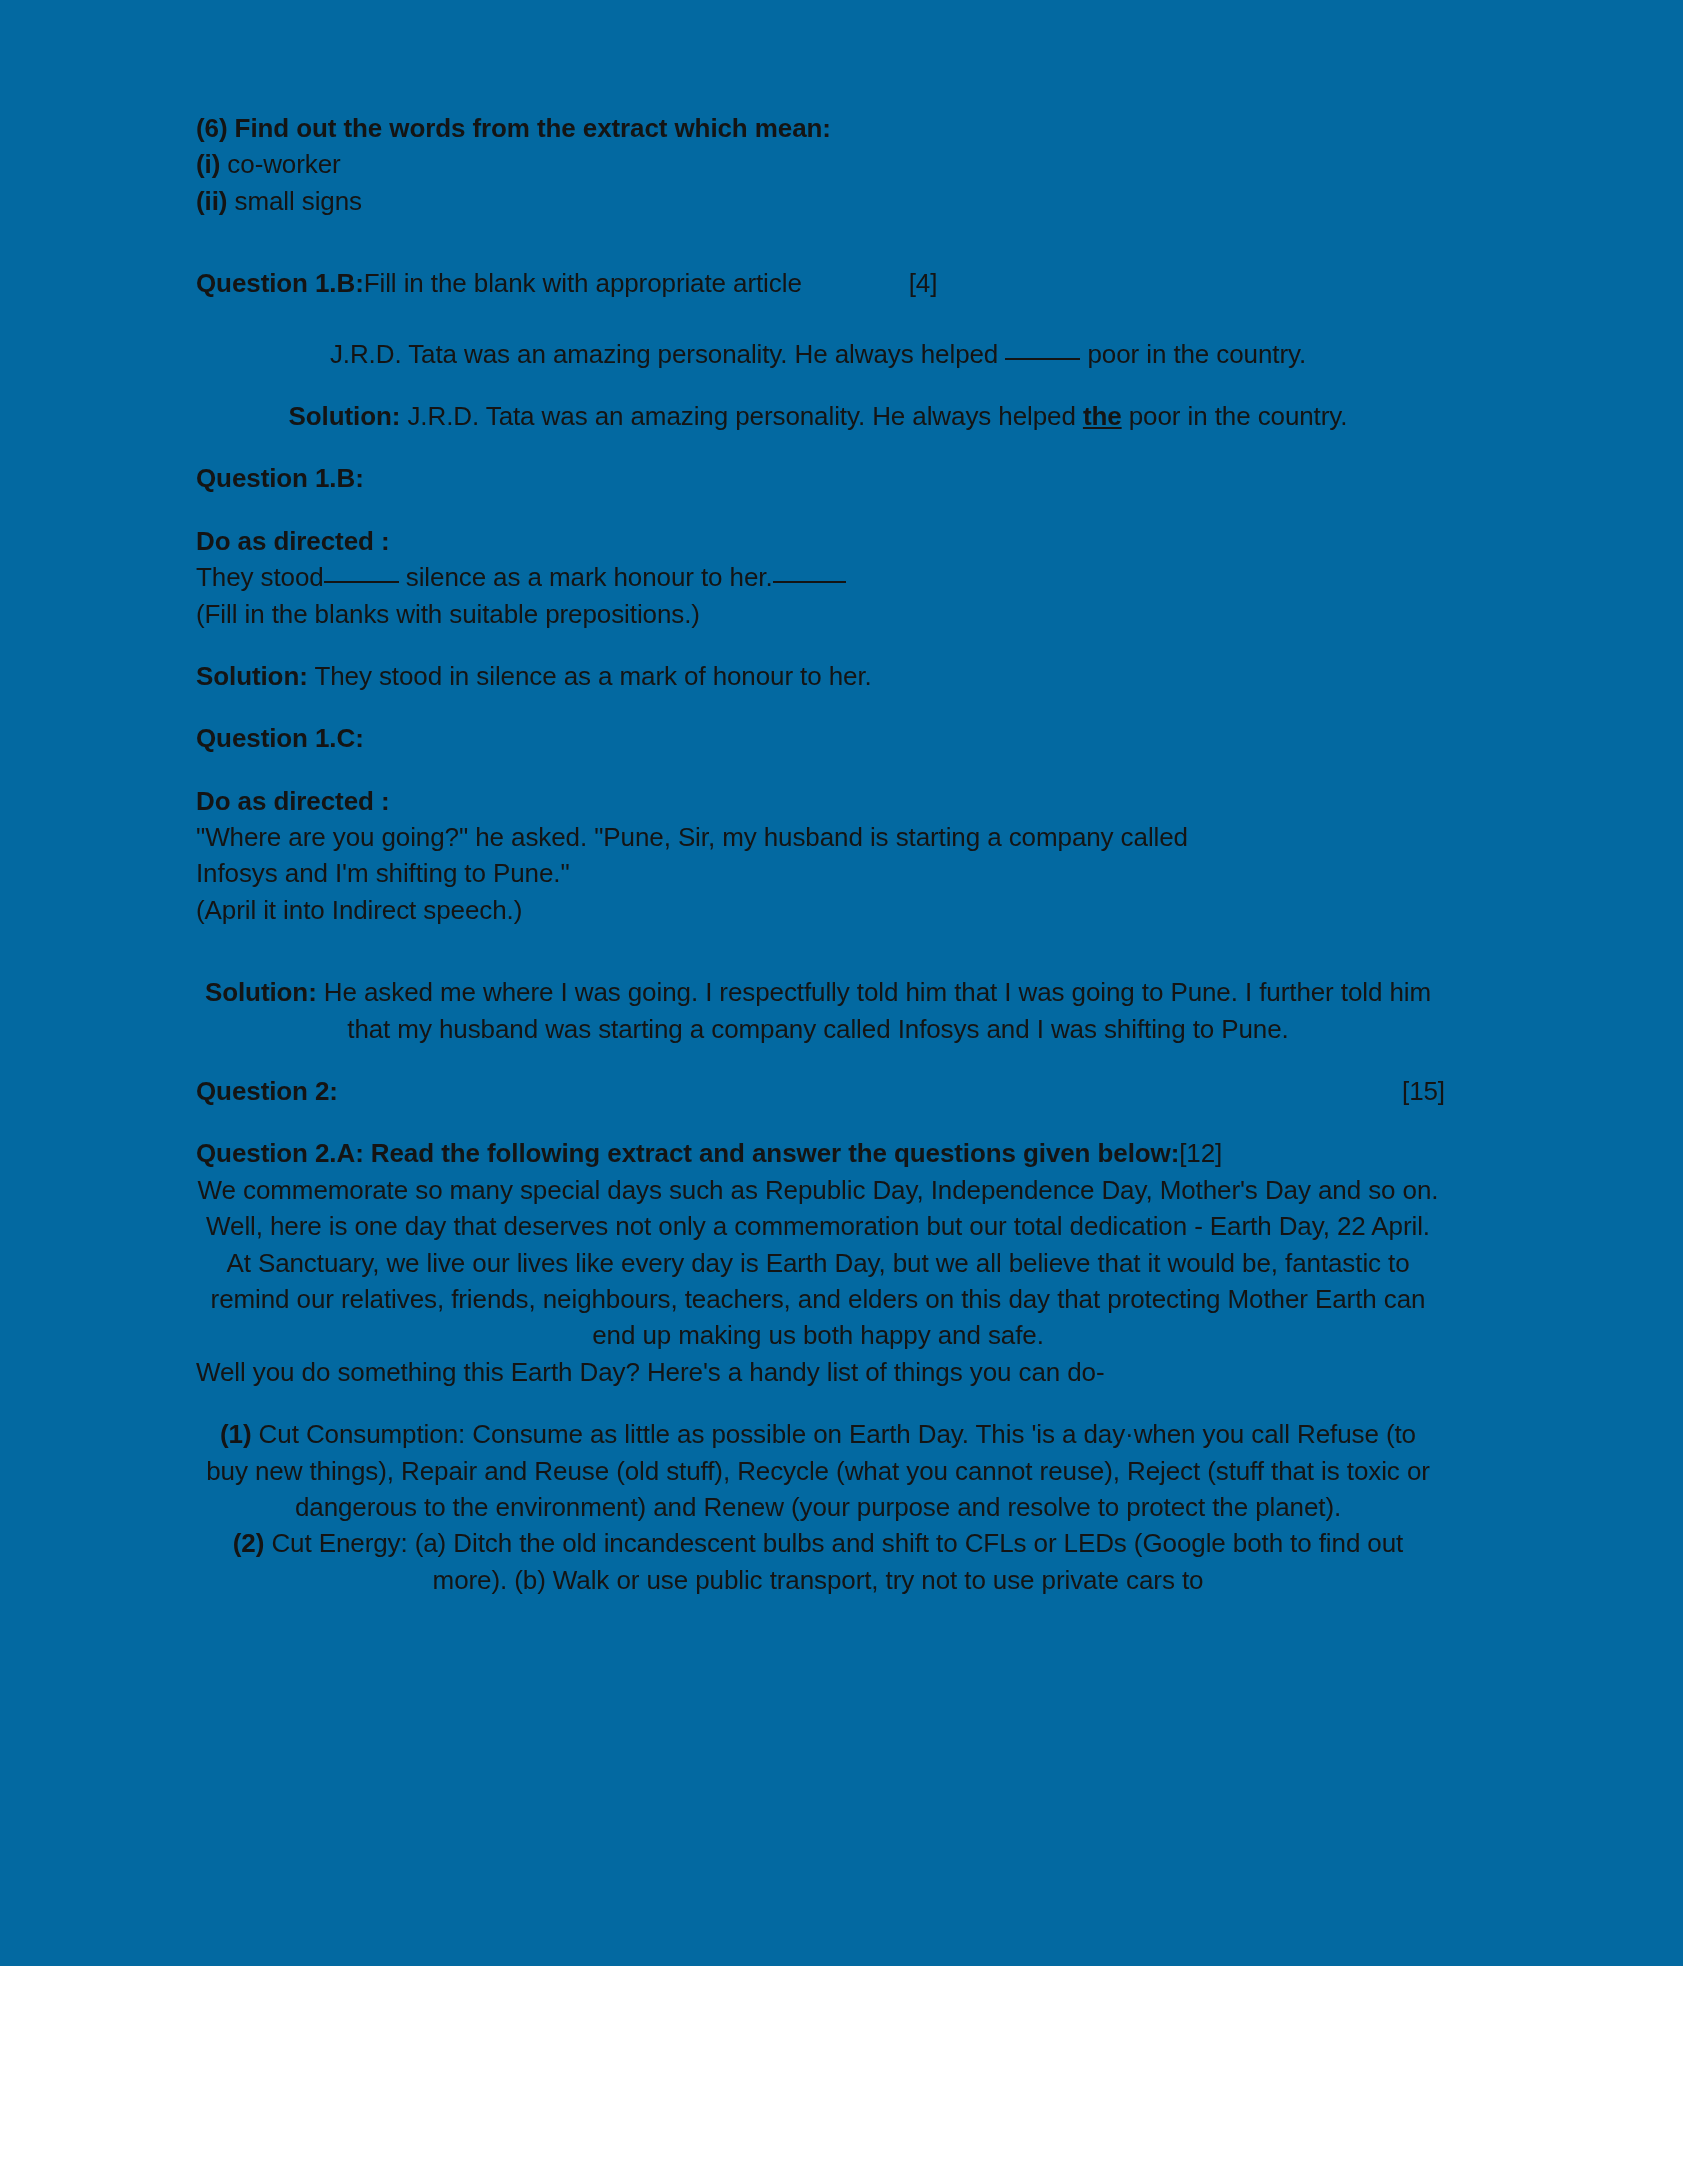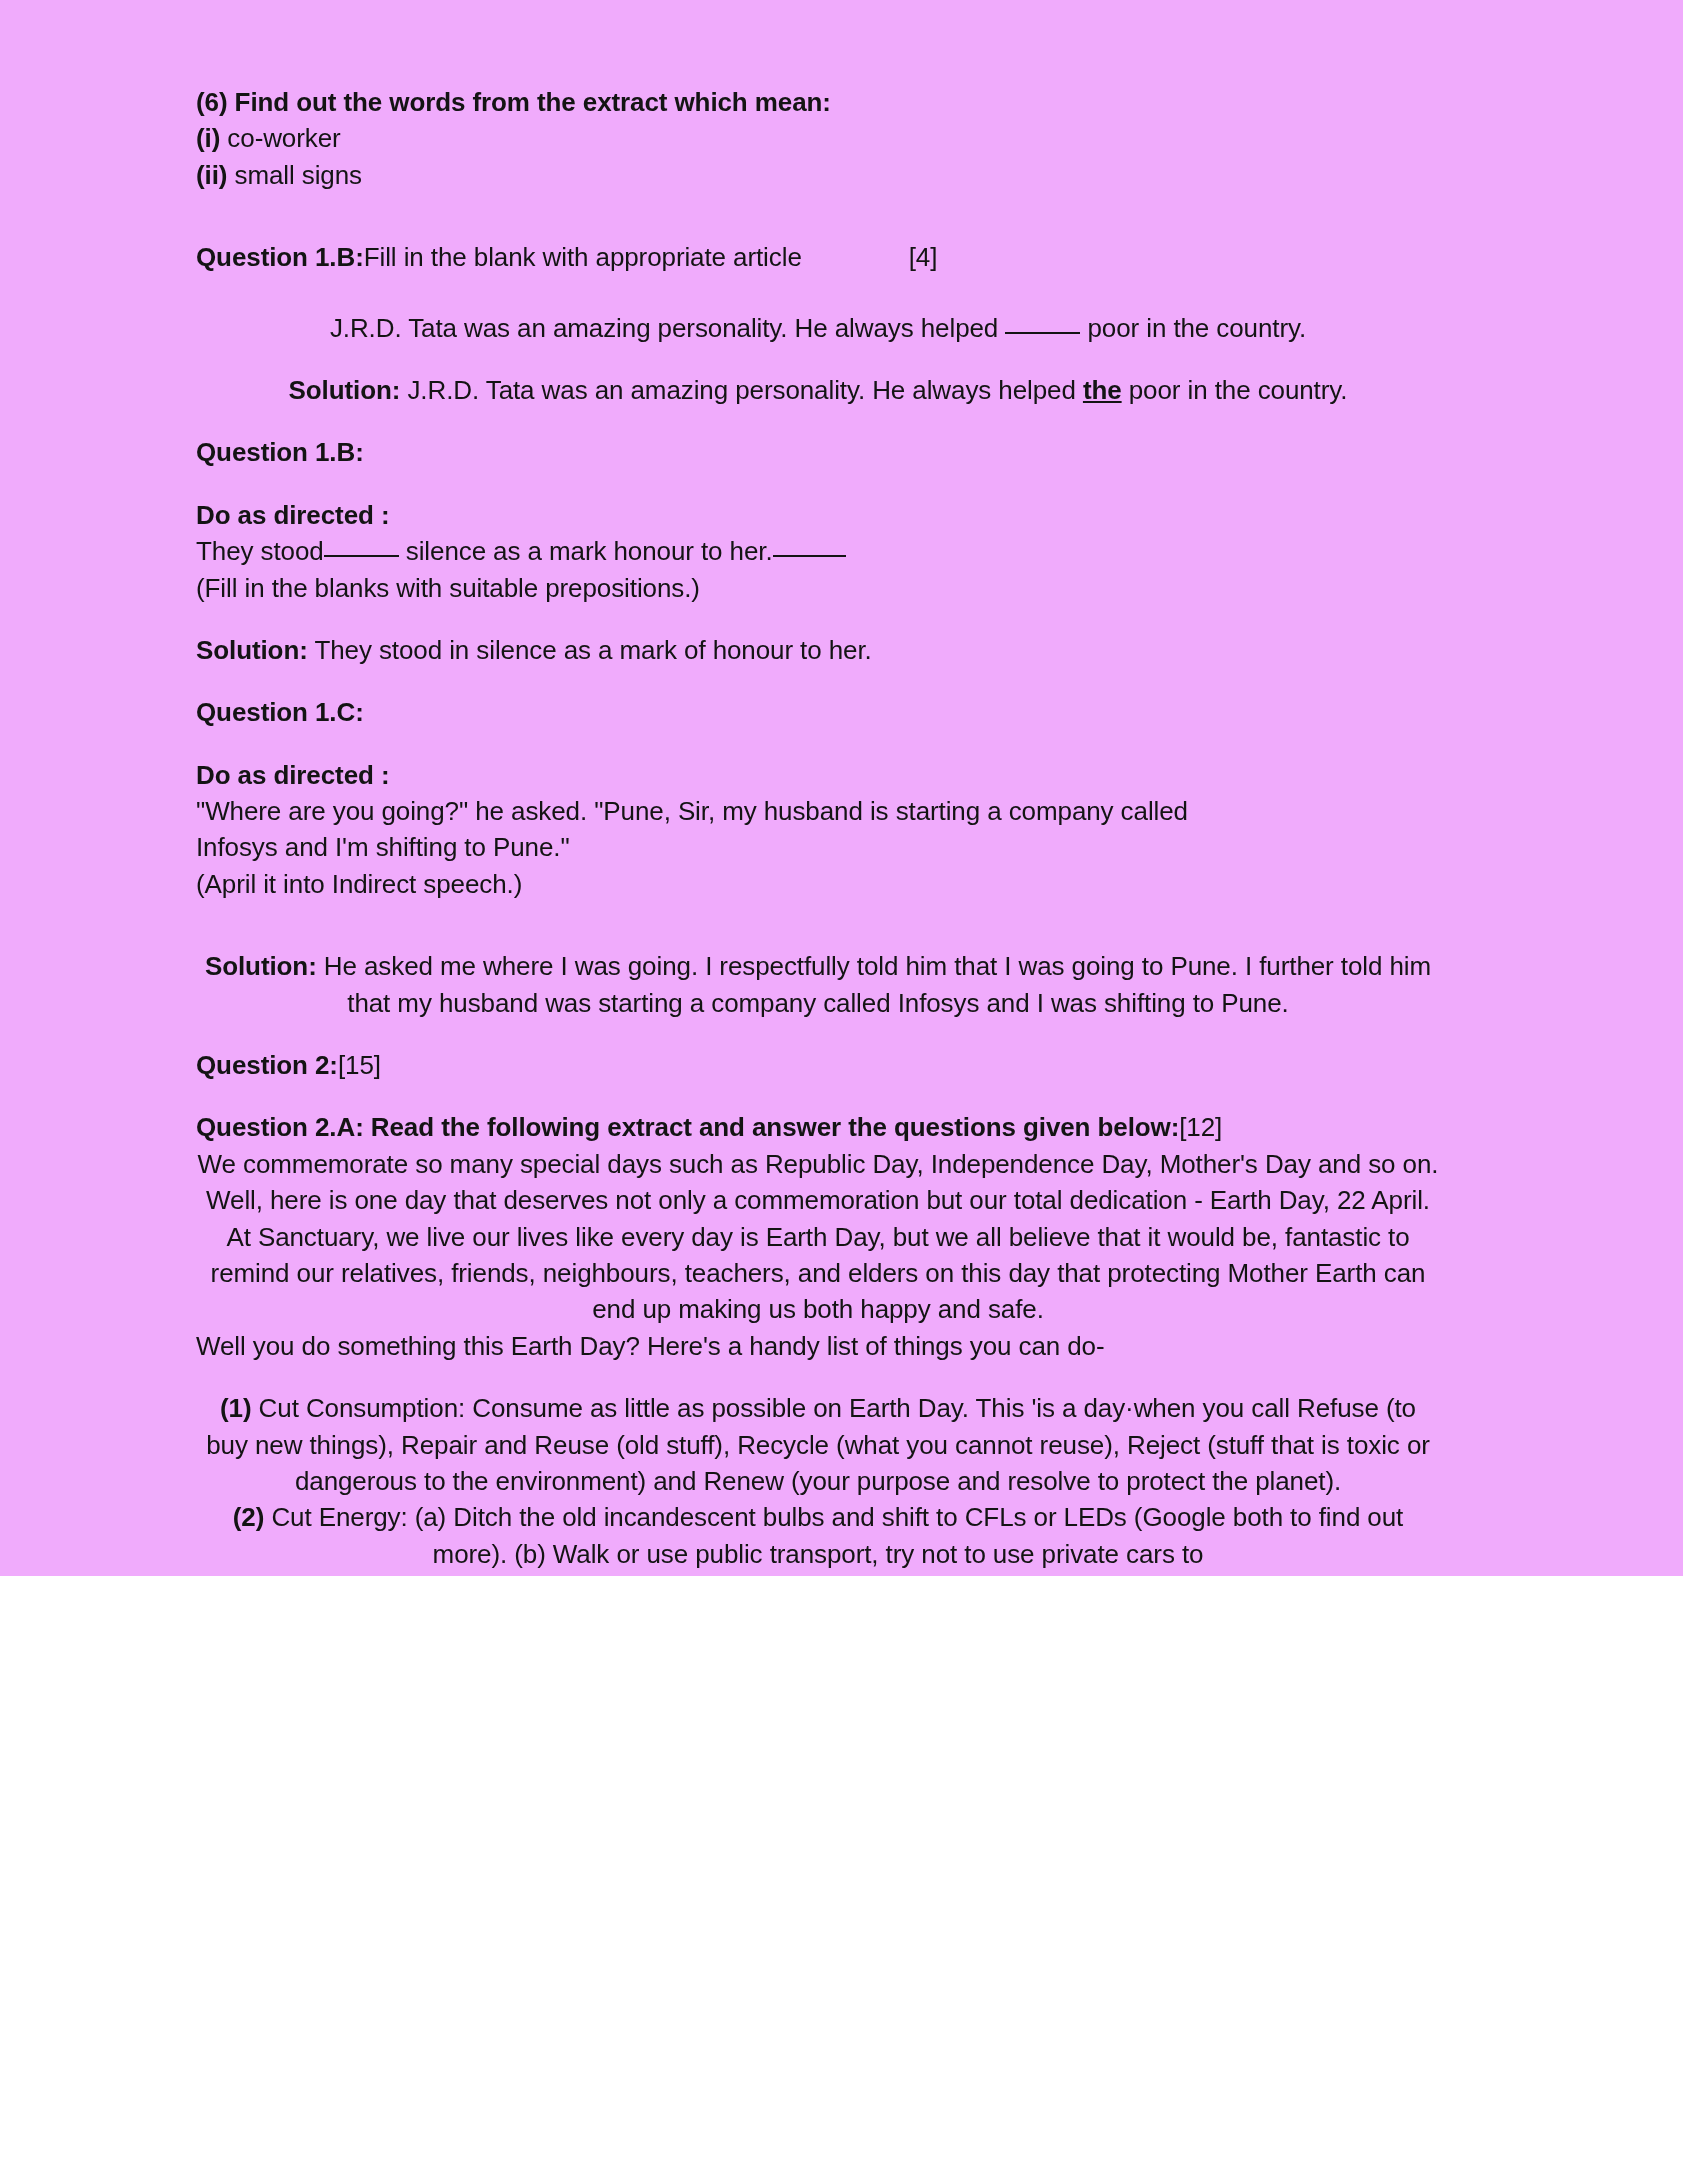--- a/index.html
+++ b/index.html
@@ -10,24 +10,24 @@
   body {
     width: 1683px;
     height: 2178px;
     font-family: "Liberation Sans", sans-serif;
     color: #111111;
     overflow: hidden;
   }
   .page {
     position: relative;
     width: 1683px;
-    height: 1576px;
-    background: #f0abfc;
+    height: 1966px;
+    background: #0369a1;
     box-sizing: border-box;
-    padding: 84px 243px 0 196px;
+    padding: 110px 243px 0 196px;
   }
   .doc {
     width: 1244px;
     font-size: 26px;
     line-height: 1.40;
     letter-spacing: -0.1px;
     color: #141414;
   }
   .blk { margin: 0; }
 
@@ -40,20 +40,21 @@
   .u { text-decoration: underline; font-weight: bold; }
 
   .row-marks {
     display: flex;
     align-items: baseline;
   }
   .marks-gap { display: inline-block; width: 107px; }
 
   .line-right {
     display: flex;
+    justify-content: space-between;
     align-items: baseline;
     width: 1249px;
   }
 
   .blank {
     display: inline-block;
     border-bottom: 2.5px solid #141414;
     vertical-align: baseline;
     position: relative;
     top: -3px;

